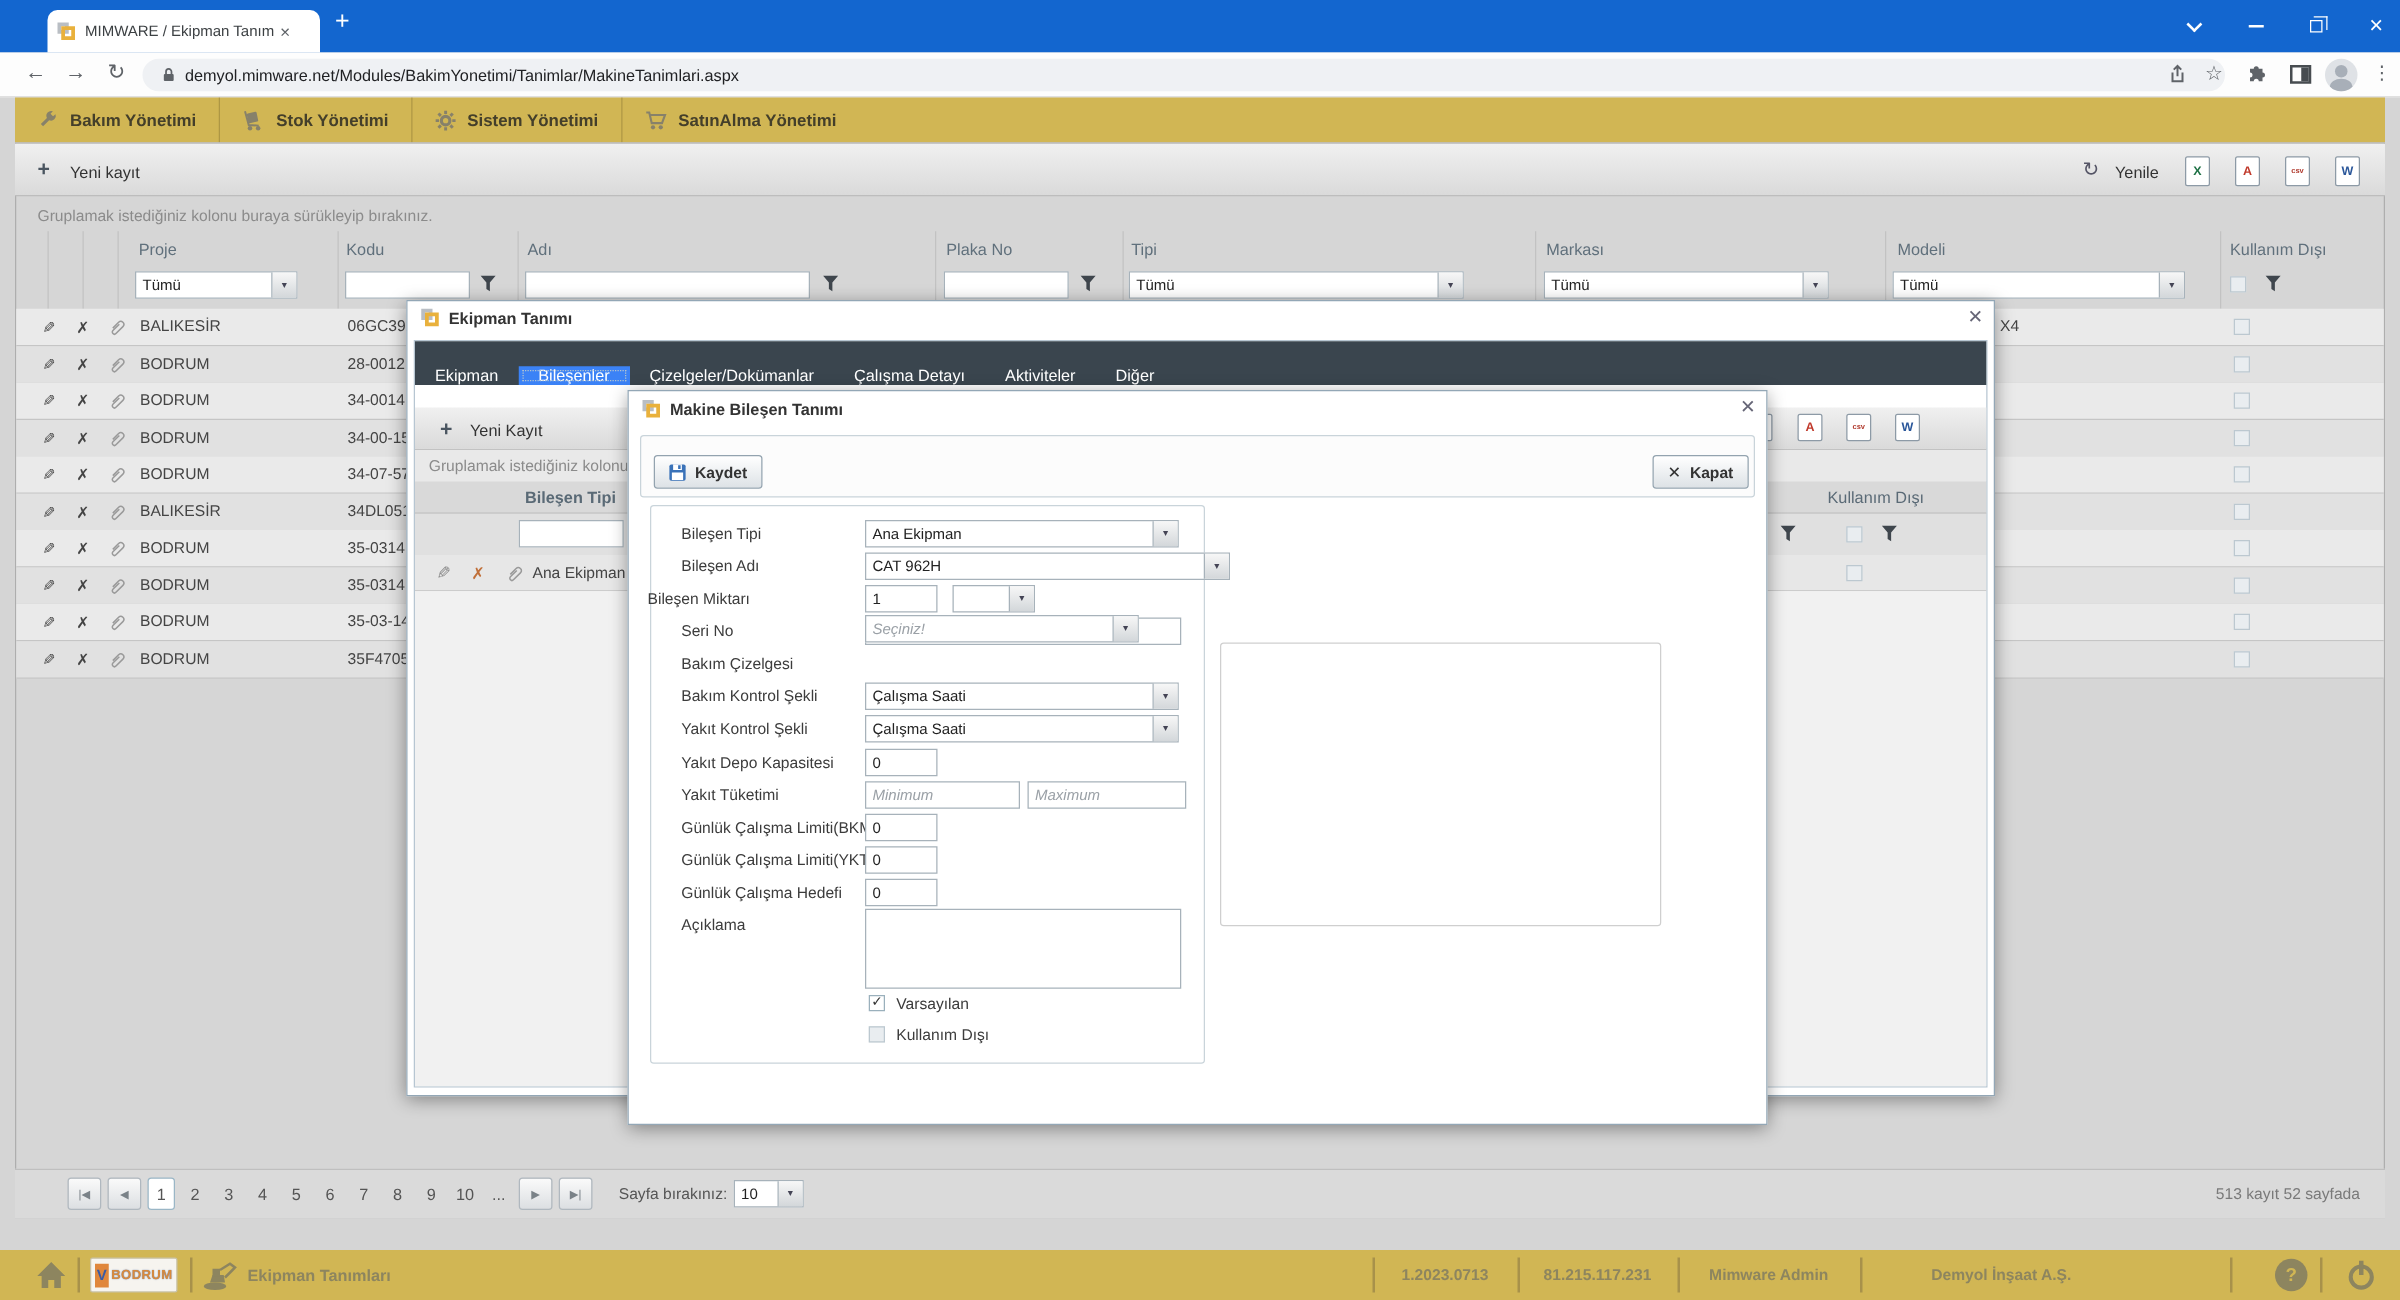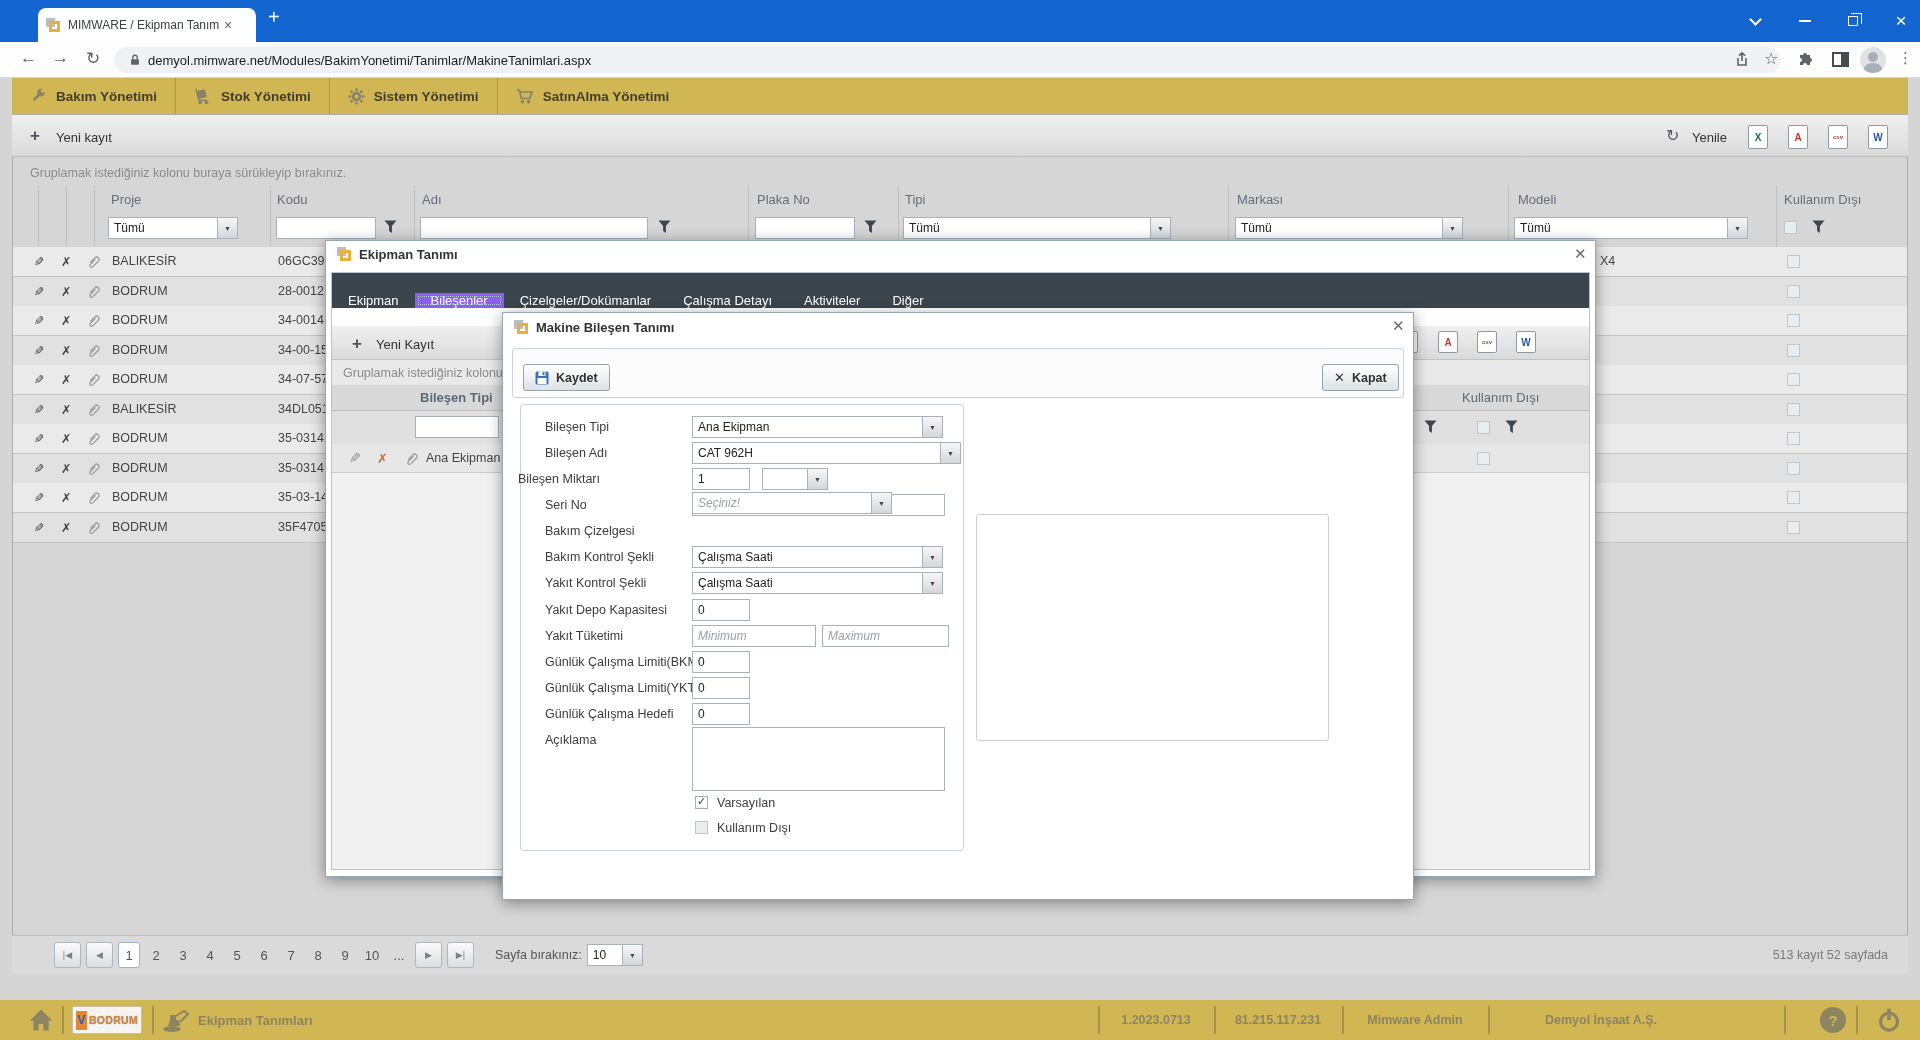--- a/index.html
+++ b/index.html
@@ -66,21 +66,21 @@
 .pnum{min-width:22px;height:26px;display:flex;align-items:center;justify-content:center;font-size:13px;color:#555;padding:0 2px}
 .pnum.cur{background:#fff;border:1px solid #9ab6c6;border-radius:3px}
 .pslabel{font-size:12.5px;color:#555;margin-left:16px}
 .recinfo{position:absolute;left:1680px;top:948px;width:208px;text-align:right;font-size:12.5px;color:#7a7a7a}
 
 .modal{position:absolute;background:#fff;border:1px solid #93a7b6;box-shadow:0 3px 14px rgba(0,0,0,.4)}
 .mtitle{position:absolute;font-size:13px;font-weight:bold;color:#333}
 .mclose{position:absolute;font-size:15px;color:#667;line-height:1}
 .tabsbar{position:absolute;background:#3a454e;display:flex;align-items:flex-end}
 .tab{display:flex;align-items:center;padding:0 16px;color:#fff;font-size:13px}
-.tab.active{background:#8b5cf6;outline:1px dotted #b5c5cf;outline-offset:-4px}
+.tab.active{background:#3b82f6;outline:1px dotted #b5c5cf;outline-offset:-4px}
 .mtoolbar{position:absolute;background:linear-gradient(#f0f0f0,#dadada);border-bottom:1px solid #c2c2c2}
 .strip{position:absolute}
 .btn{position:absolute;height:27px;display:flex;align-items:center;gap:7px;padding:0 11px;border:1px solid #93a3af;border-radius:3px;background:linear-gradient(#fff,#dde2e6);font-size:12.5px;font-weight:bold;color:#333}
 .flabel{position:absolute;font-size:12.5px;color:#3c3c3c}
 .fbox{position:absolute;border:1px solid #c9d4da;border-radius:3px;background:#fff}
 .cblbl{position:absolute;font-size:12.5px;color:#3c3c3c}
 .ta{position:absolute;border:1px solid #a7b2ba;background:#fff;font-family:inherit;font-size:12px;padding:3px;resize:none}
 
 .footer{position:absolute;left:0;top:1000px;width:1920px;height:40px;background:#d1b654}
 .fsep{position:absolute;top:1006px;width:2px;height:28px;background:#a8914a}
@@ -442,34 +442,34 @@
   <div class="fbox" style="left:520px;top:404px;width:444px;height:447px"></div>
   <div class="fbox" style="left:976px;top:514px;width:353px;height:227px;border-color:#cfcfcf"></div>
 
   
   <span class="flabel" style="left:545px;top:420px">Bileşen Tipi</span>
   <div class="sel" style="left:692px;top:416px;width:251px">
       <span class="txt">Ana Ekipman</span>
       <span class="ab">▼</span>
     </div>
   <span class="flabel" style="left:545px;top:446px">Bileşen Adı</span>
-  <div class="sel" style="left:692px;top:442px;width:269px">
+  <div class="sel" style="left:692px;top:442px;width:292px">
       <span class="txt">CAT 962H</span>
       <span class="ab">▼</span>
     </div>
   <span class="flabel" style="left:518px;top:472px">Bileşen Miktarı</span>
   <input class="inp" style="left: 692px; top: 468px; width: 58px;" value="1">
   <div class="sel" style="left:762px;top:468px;width:66px">
       <span class="txt"></span>
       <span class="ab">▼</span>
     </div>
   <span class="flabel" style="left:545px;top:498px">Seri No</span>
   <input class="inp" style="left: 692px; top: 494px; width: 253px;">
   <span class="flabel" style="left:545px;top:524px">Bakım Çizelgesi</span>
-  <div class="sel" style="left:692px;top:492px;width:200px">
+  <div class="sel" style="left:692px;top:492px;width:219px">
       <span class="txt ph">Seçiniz!</span>
       <span class="ab">▼</span>
     </div>
   <span class="flabel" style="left:545px;top:550px">Bakım Kontrol Şekli</span>
   <div class="sel" style="left:692px;top:546px;width:251px">
       <span class="txt">Çalışma Saati</span>
       <span class="ab">▼</span>
     </div>
   <span class="flabel" style="left:545px;top:576px">Yakıt Kontrol Şekli</span>
   <div class="sel" style="left:692px;top:572px;width:251px">

